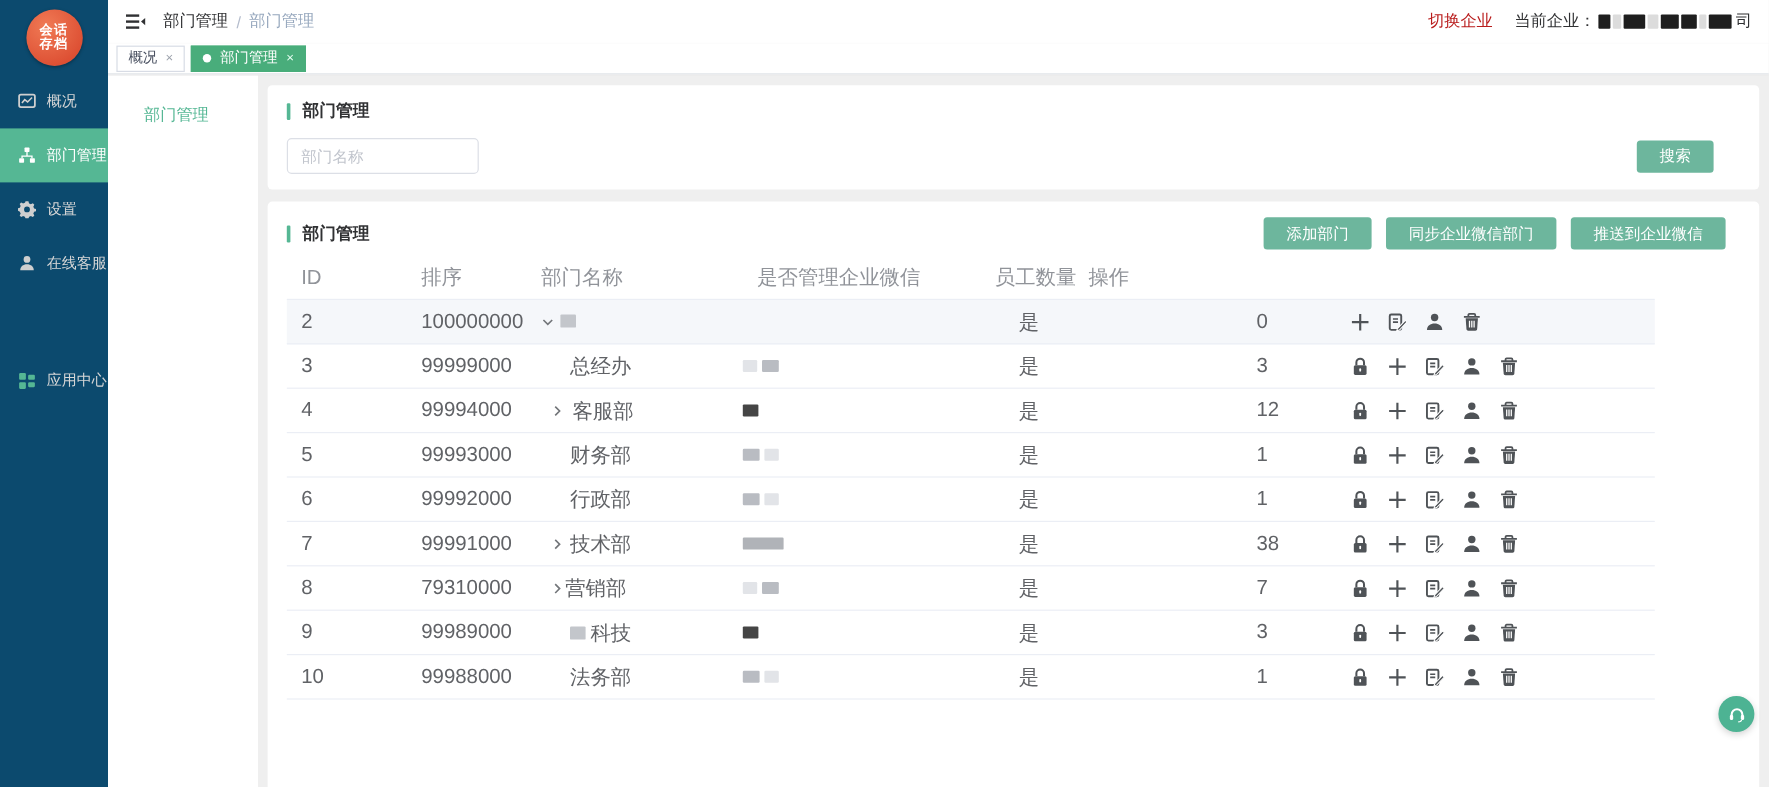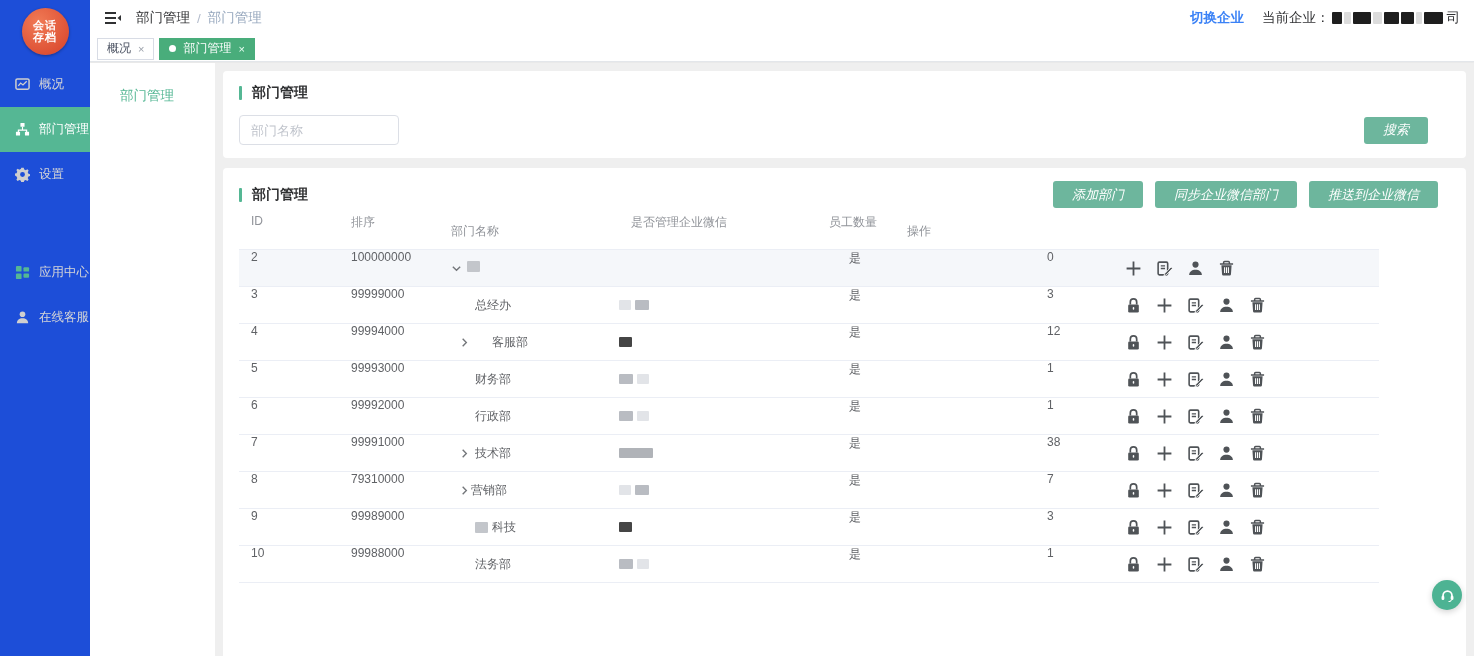--- a/index.html
+++ b/index.html
@@ -1,20 +1,20 @@
 <!DOCTYPE html>
 <html><head>
 <meta charset="utf-8">
 <style>
   * { margin:0; padding:0; box-sizing:border-box; }
   html,body { width:1474px; height:656px; overflow:hidden;
     font-family:"Liberation Sans","DejaVu Sans",sans-serif; background:#efefef; }
 
   
-  .sidebar { position:absolute; left:0; top:0; width:90px; height:656px; background:#1d4ed8; z-index:30; }
+  .sidebar { position:absolute; left:0; top:0; width:90px; height:656px; background:#0c4a6e; z-index:30; }
   .logo-wrap { height:62px; display:flex; align-items:center; justify-content:center; }
   .logo-circle { width:47px; height:47px; border-radius:50%;
     background:radial-gradient(circle at 35% 30%, #f07a55, #dd4f33 75%);
     display:flex; flex-direction:column; align-items:center; justify-content:center;
     color:#fff; font-size:11px; font-weight:bold; line-height:12px; letter-spacing:1px;
     box-shadow:0 1px 3px rgba(0,0,0,.35); }
   .side-item { height:45px; display:flex; align-items:center; padding-left:15px;
     color:#d6d6d6; font-size:12.5px; cursor:pointer; }
   .side-item svg { width:15px; height:15px; margin-right:9px; color:#cfcfcf; flex:none; }
   .side-item.active { background:#55b794; color:#fff; }
@@ -22,21 +22,21 @@
   .side-item.gap { margin-top:53px; }
 
   
   .topbar { position:absolute; left:90px; top:0; right:0; height:36px; background:#fff;
     display:flex; align-items:center; padding:0 14px; font-size:13.5px; color:#303133; }
   .collapse-btn { width:18px; height:18px; margin:0 14px 0 0; cursor:pointer; color:#303133; }
   .crumb-current { color:#303133; }
   .crumb-sep { color:#b4bccc; margin:0 7px; }
   .crumb-page { color:#97a8be; }
   .topbar-right { margin-left:auto; display:flex; align-items:center; gap:18px; }
-  .switch-link { color:#3b82f6; cursor:pointer;font-weight:bold; }
+  .switch-link { color:#b91c1c; cursor:pointer; }
   .kv { display:flex; align-items:center; }
   .px-blocks { display:inline-flex; align-items:center; margin:0 2px; }
   .px-blocks i { display:inline-block; height:12px; margin-right:2px; border-radius:1px; }
   .pb-d { background:#1e1e1e; } .pb-l { background:#dcdcdc; }
   .avatar { width:30px; height:30px; border-radius:3px; margin-left:6px;
     background-image:
       linear-gradient(#00000000 0 34%, #00000026 34% 68%, #ffffff30 68%),
       repeating-linear-gradient(90deg,#eccd72 0 8px,#d2a94e 8px 15px,#c89e3e 15px 22px,#e3bd5c 22px 30px);
     cursor:pointer; }
   .user-caret { width:0; height:0; border-left:4px solid transparent; border-right:4px solid transparent;
@@ -62,31 +62,31 @@
 
   .card { background:#fff; border-radius:4px; padding:13px 16px; }
   .card-title { display:flex; align-items:center; font-size:14px; font-weight:bold; color:#303133; }
   .title-bar { width:3px; height:14px; background:#55b794; margin-right:10px; border-radius:1px; }
 
   .search-row { display:flex; align-items:center; margin-top:13px; }
   .dept-input { width:160px; height:30px; border:1px solid #dcdfe6; border-radius:4px;
     padding:0 11px; font-size:13px; color:#606266; outline:none; }
   .dept-input::placeholder { color:#c0c4cc; }
   .btn { border:none; border-radius:3px; background:#6db69d; color:#fff; font-size:13px;
-    height:27px; padding:0 19px; cursor:pointer; font-family:inherit;font-style:italic; }
+    height:27px; padding:0 19px; cursor:pointer; font-family:inherit; }
   .search-btn { margin-left:auto; margin-right:22px; }
 
   .card2 { margin-top:10px; height:578px; }
   .card2-head { display:flex; align-items:center; }
   .head-btns { margin-left:auto; display:flex; gap:12px; margin-right:12px; }
 
   
   .table { width:1140px; margin-top:6px; }
-  .trow { display:flex; height:37px; border-bottom:1px solid #ebeef5;
-    font-size:12px; color:#606266; }
+  .trow { display:flex; align-items:center; height:37px; border-bottom:1px solid #ebeef5;
+    font-size:17px; color:#606266; }
   .trow.head { color:#909399; font-weight:500; height:36px; border-bottom:1px solid #ebeef5; }
   .trow.hl { background:#f5f7fa; }
   .c1 { width:112px; padding-left:12px; } .c2 { width:100px; } .c3 { width:168px; display:flex; align-items:center; }
   .c4 { width:218px; display:flex; align-items:center; gap:4px; } .c5 { width:170px; padding-left:12px; }
   .c6 { width:118px; padding-left:40px; } .c7 { flex:1; display:flex; align-items:center; }
   .caret { width:11px; height:11px; color:#73767a; flex:none; cursor:pointer; }
   .name-ind { margin-left:24px; }
   .blk { display:inline-block; height:10px; border-radius:1px; }
   .blk.g { width:14px; background:#b9bcc2; } .blk.l { width:12px; background:#e2e4e8; }
   .blk.d { width:13px; background:#454545; } .blk.w { width:34px; background:#b0b3b8; }
@@ -197,31 +197,31 @@
           <use href="#i-org"></use>
         </svg>
     <span class="s-label">部门管理</span>
   </div>
       <div class="side-item">
     <svg>
           <use href="#i-gear"></use>
         </svg>
     <span class="s-label">设置</span>
   </div>
+      <div class="side-item">
+    <svg>
+          <use href="#i-service"></use>
+        </svg>
+    <span class="s-label">在线客服</span>
+  </div>
       <div class="side-item gap">
     <svg style="color: rgb(85, 183, 148);">
           <use href="#i-apps"></use>
         </svg>
     <span class="s-label">应用中心</span>
-  </div>
-      <div class="side-item">
-    <svg>
-          <use href="#i-service"></use>
-        </svg>
-    <span class="s-label">在线客服</span>
   </div>
     </nav>
 </aside>
 
 <header class="topbar">
   <svg class="collapse-btn">
       <use href="#i-collapse"></use>
     </svg>
   <span class="crumb-current">部门管理</span>
   <span class="crumb-sep">/</span>
@@ -355,21 +355,21 @@
                 </svg>
               </div>
             </div>
             <div class="trow">
               <div class="c1">4</div>
               <div class="c2">99994000</div>
               <div class="c3">
                 <svg class="caret" style="margin-left: 8px;">
                   <use href="#i-caret-right"></use>
                 </svg>
-                <span style="margin-left: 22px;">客服部</span>
+                <span style="margin-left: 7px;">客服部</span>
               </div>
               <div class="c4">
                 <span class="blk d"></span>
               </div>
               <div class="c5">是</div>
               <div class="c6">12</div>
               <div class="c7">
                 <svg class="act">
                   <use href="#i-lock"></use>
                 </svg>

